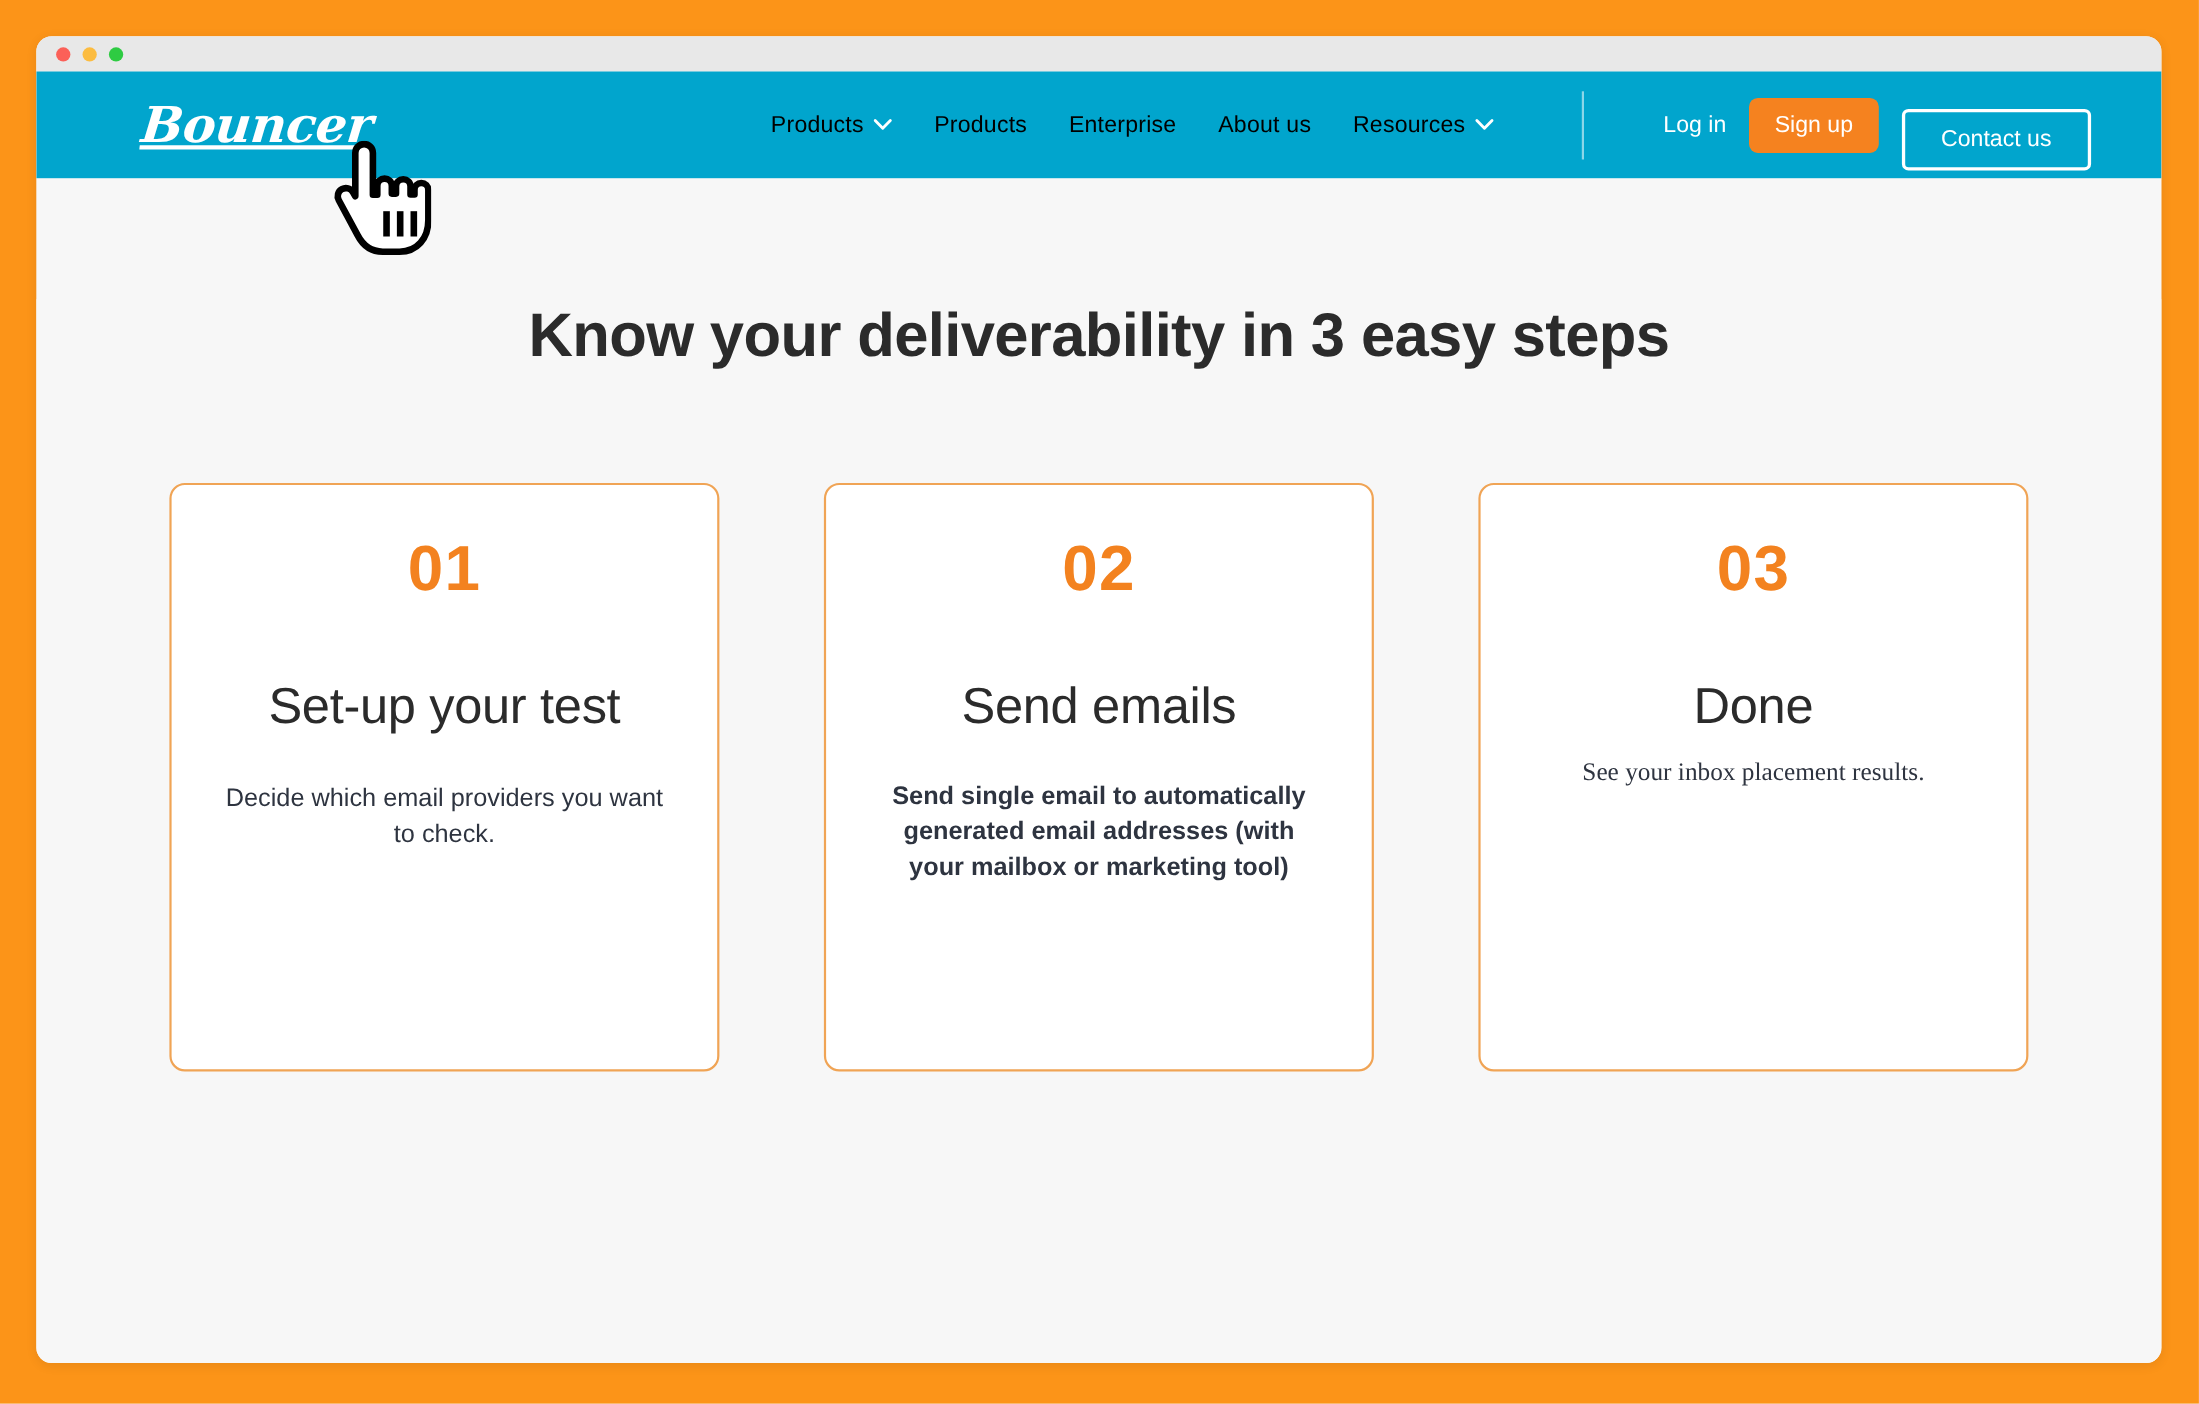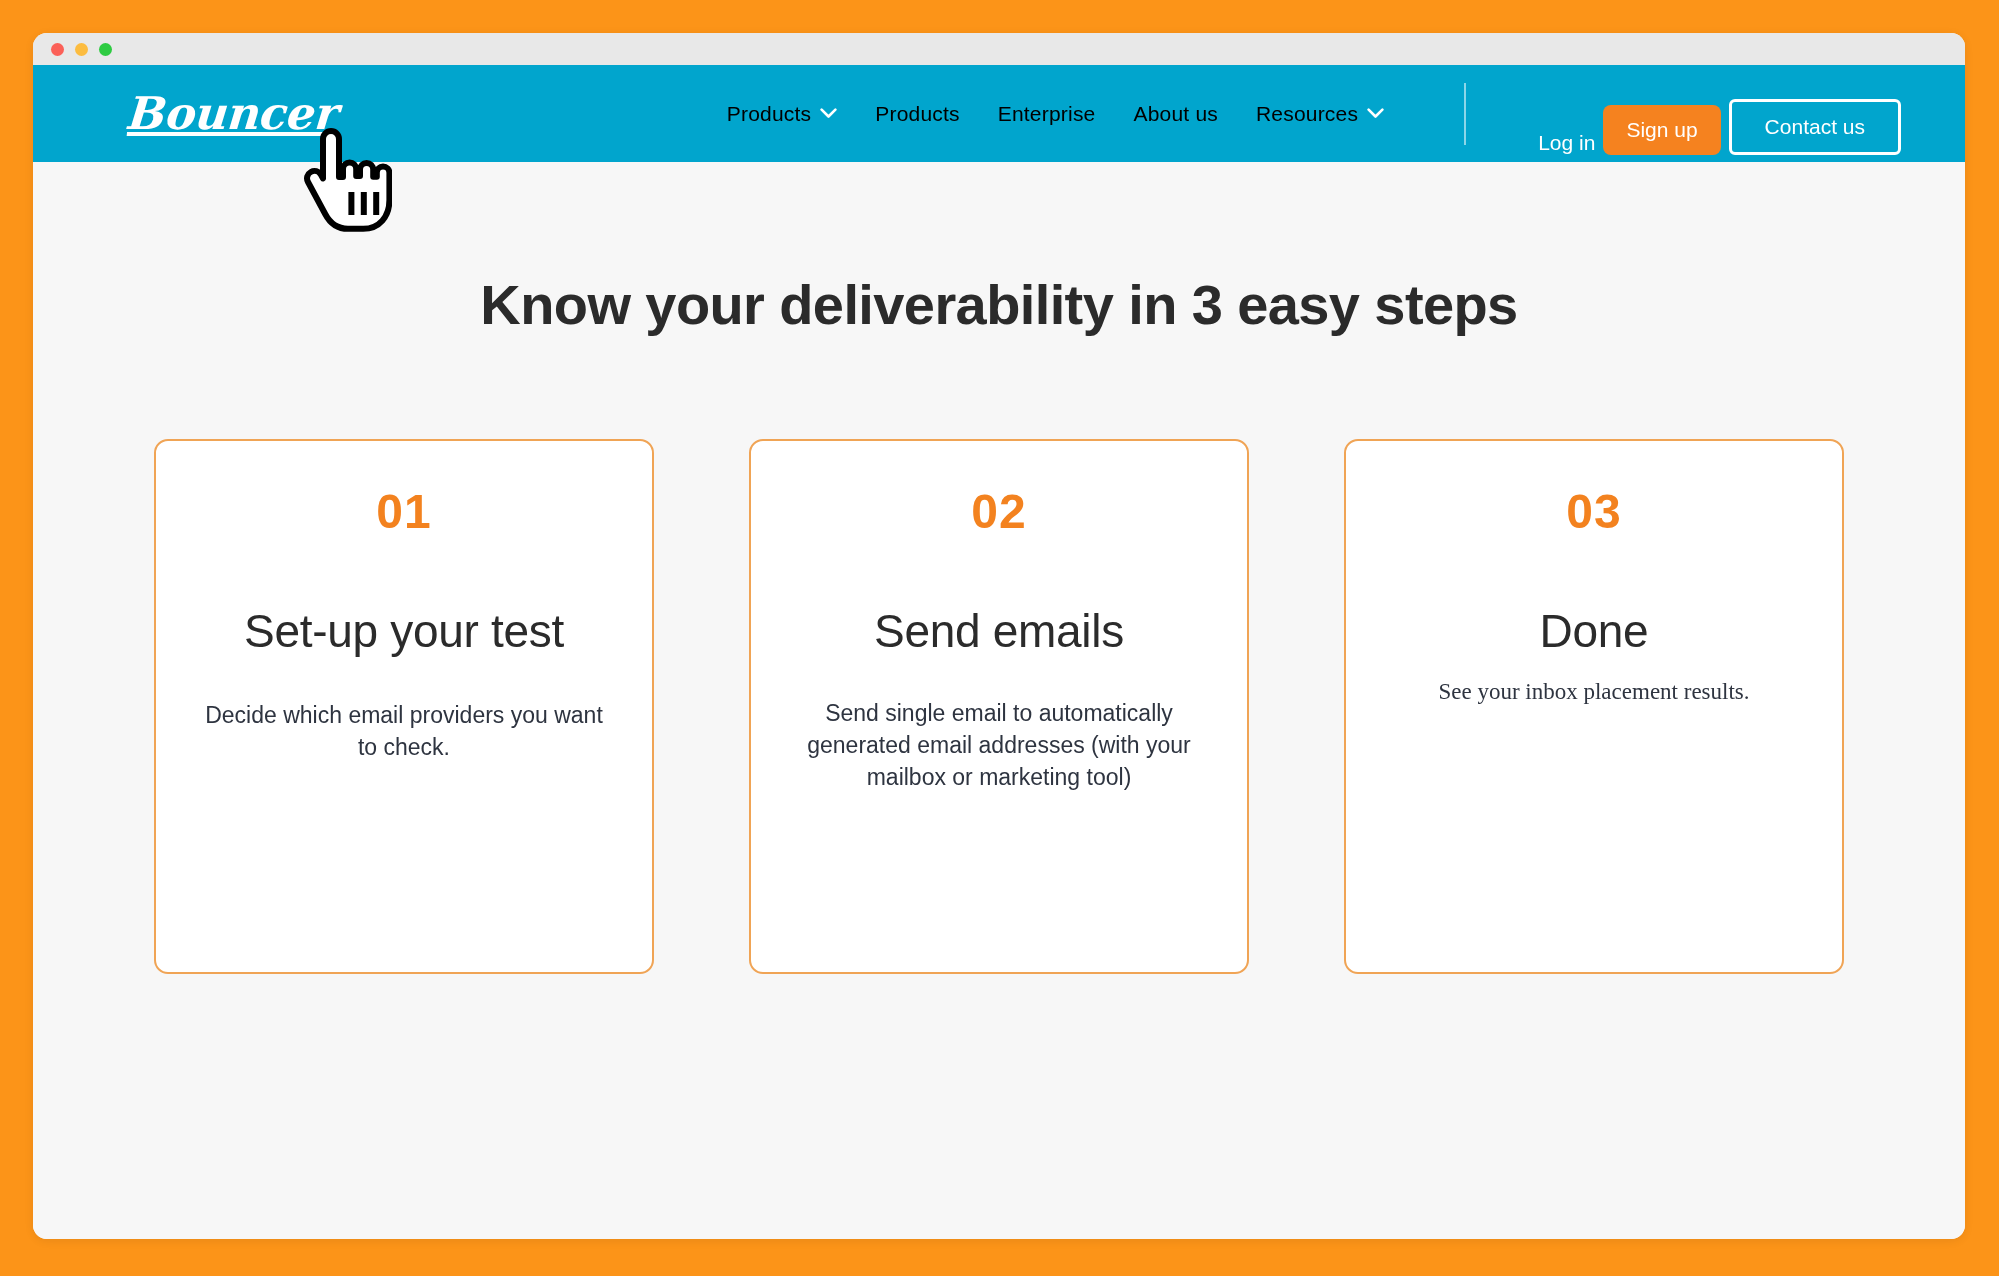--- a/index.html
+++ b/index.html
@@ -94,22 +94,22 @@
 
   #nav-divider {
     width: 2px;
     height: 62px;
     background: rgba(255,255,255,0.55);
     margin: 0 34px 0 42px;
   }
 
   #nav-actions {
     display: flex;
-    align-items: flex-end;
-    gap: 8px;
+    align-items: center;
+    gap: 21px;
   }
 
   #login-link {
     color: #FFFFFF;
     font-size: 21px;
     text-decoration: none;
     white-space: nowrap;
   }
 
   #signup-button {
@@ -164,21 +164,21 @@
     width: 500px;
     height: 535px;
     background: #FFFFFF;
     border: 2px solid #F0A455;
     border-radius: 14px;
     padding: 47px 40px 40px;
     text-align: center;
   }
 
   .card-number {
-    font-size: 48px;
+    font-size: 58px;
     font-weight: bold;
     color: #F3821F;
     line-height: 1;
     letter-spacing: 1px;
   }
 
   .card-heading {
     font-size: 46px;
     font-weight: 400;
     color: #2B2B2B;
@@ -192,21 +192,21 @@
     font-weight: 400;
     color: #2E3440;
     line-height: 1.38;
     margin-top: 38px;
     padding: 0 6px;
   }
 
   
   .step-card[data-card-index="1"] .card-body { margin-top: 42px; }
   .step-card[data-card-index="2"] .card-heading { margin-top: 68px; }
-  .step-card[data-card-index="2"] .card-body { margin-top: 40px; }
+  .step-card[data-card-index="2"] .card-body { margin-top: 40px; font-weight: bold; }
   .step-card[data-card-index="3"] .card-heading { margin-top: 68px; }
   .step-card[data-card-index="3"] .card-body { margin-top: 18px; font-family: Liberation Serif, serif; }
 
   
   #mouse-cursor {
     position: absolute;
     left: 296px;
     top: 128px;
     width: 96px;
     height: 104px;

